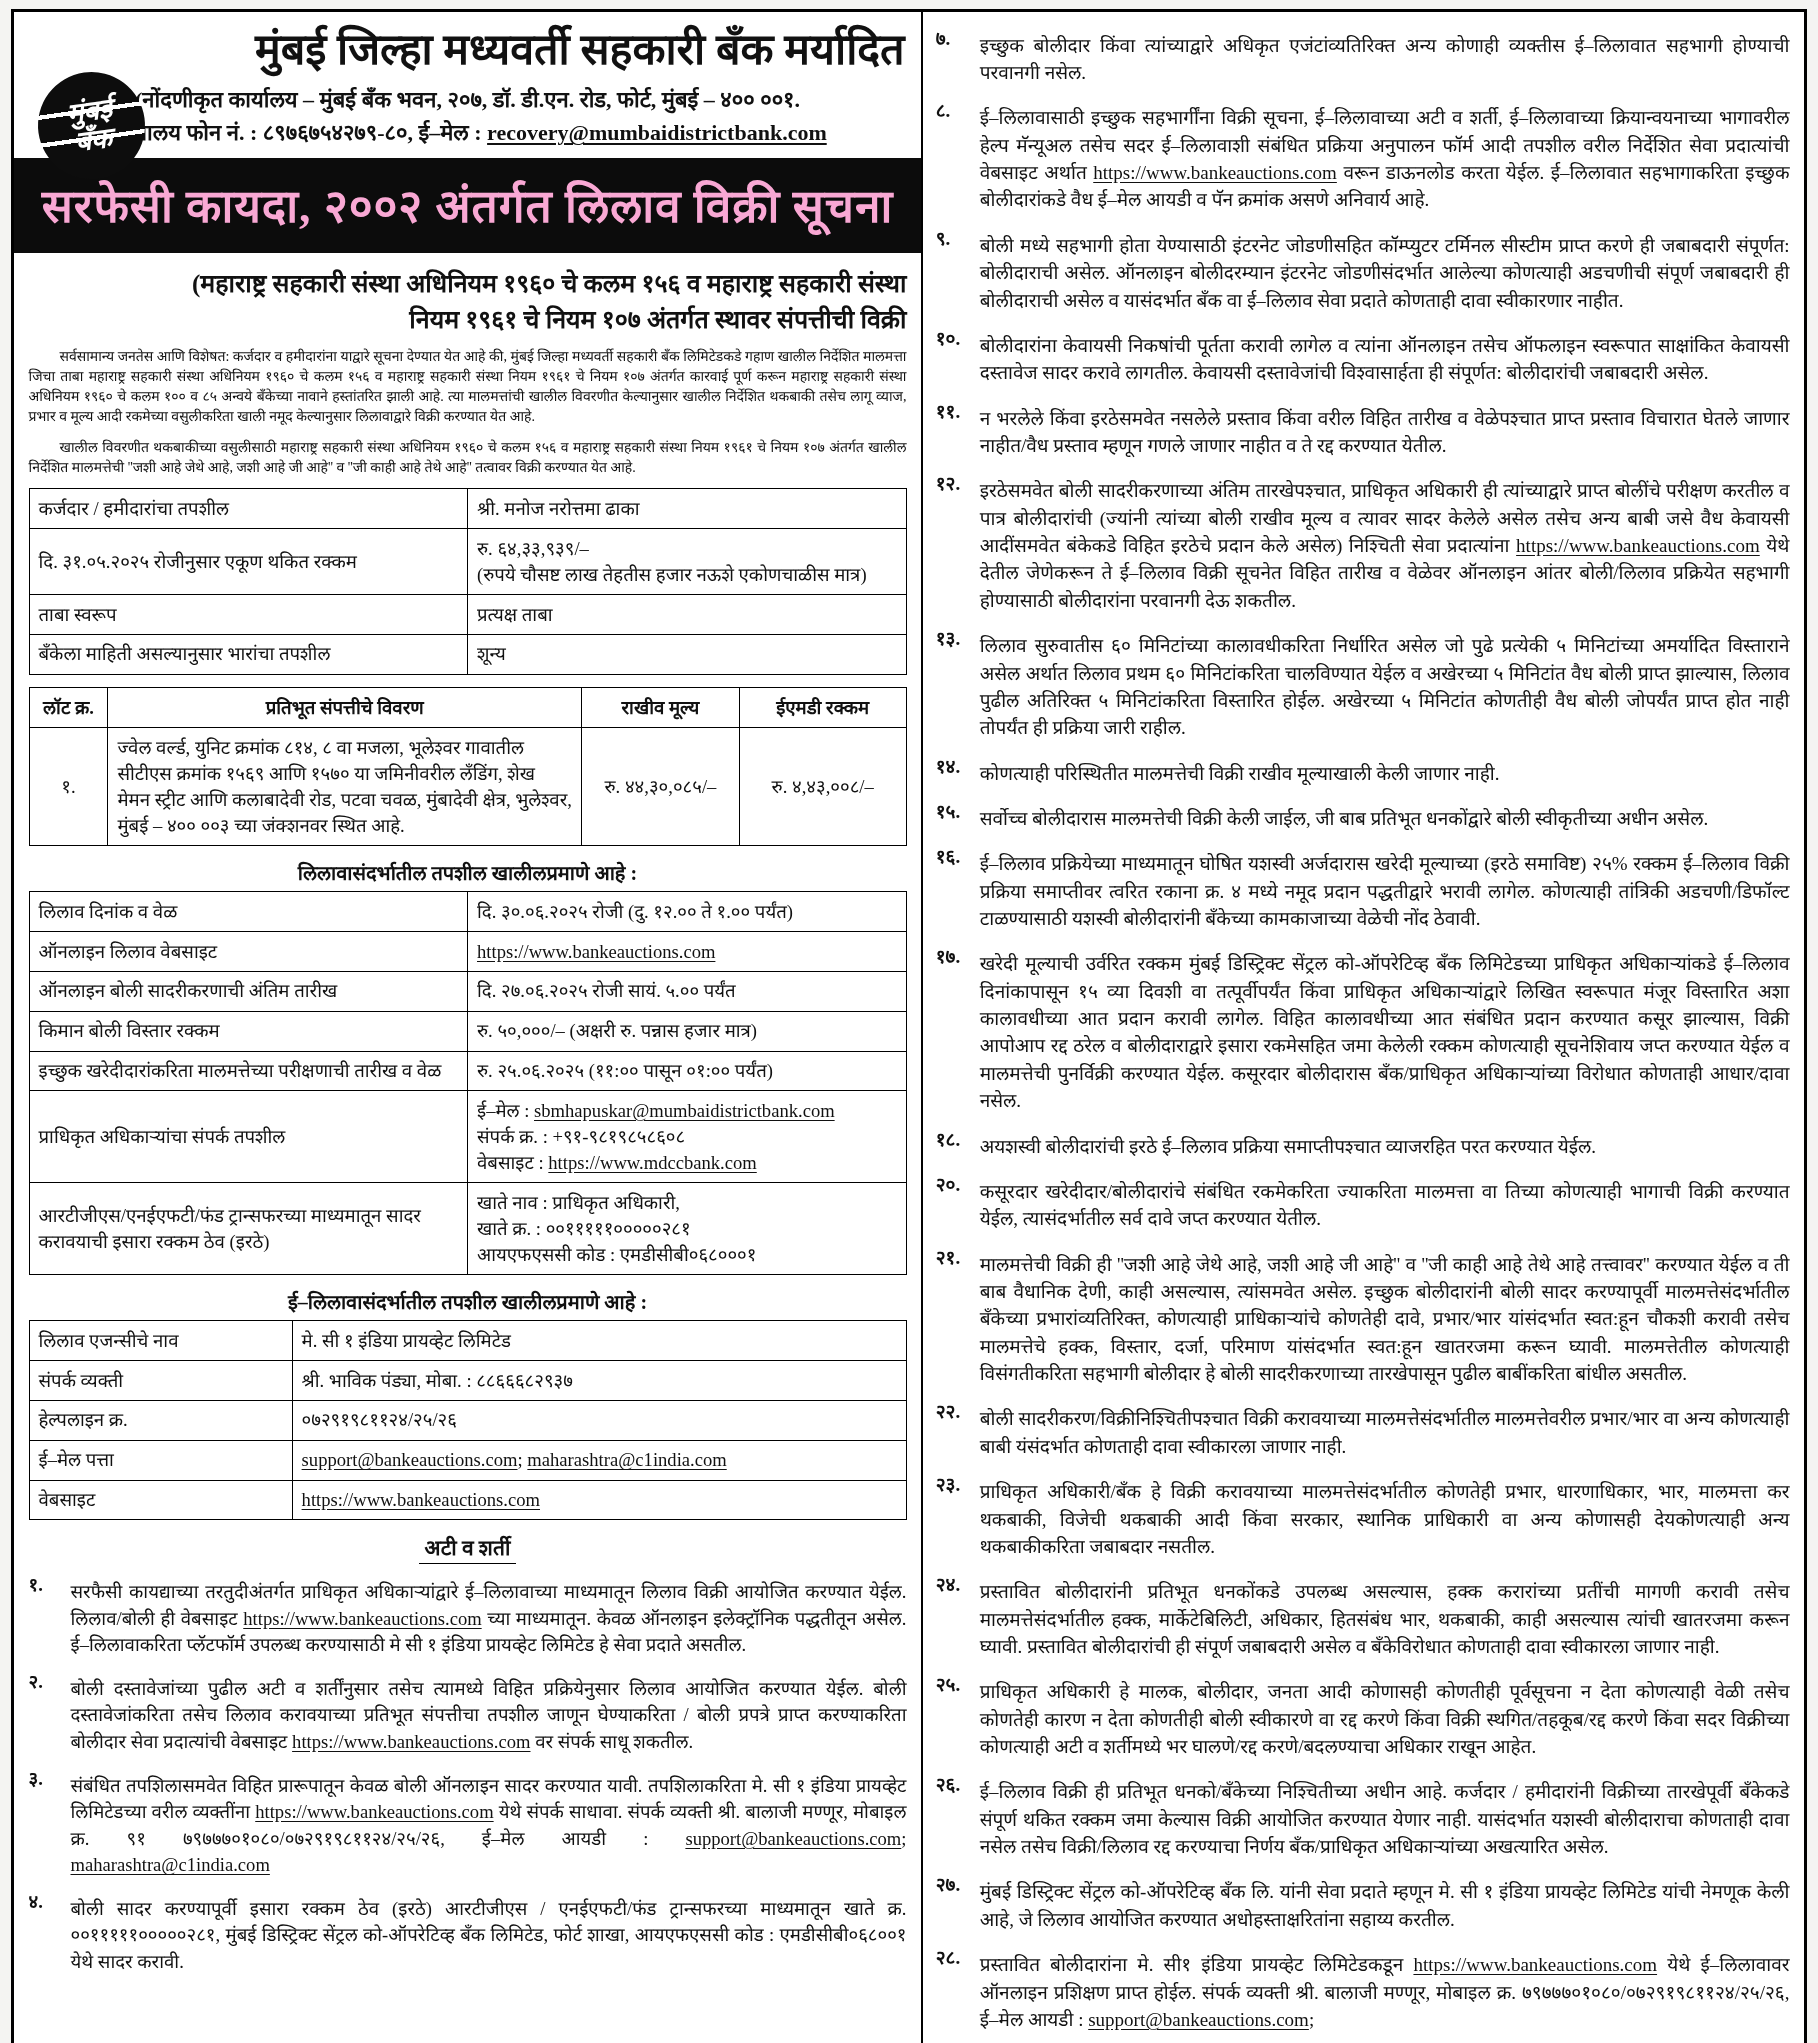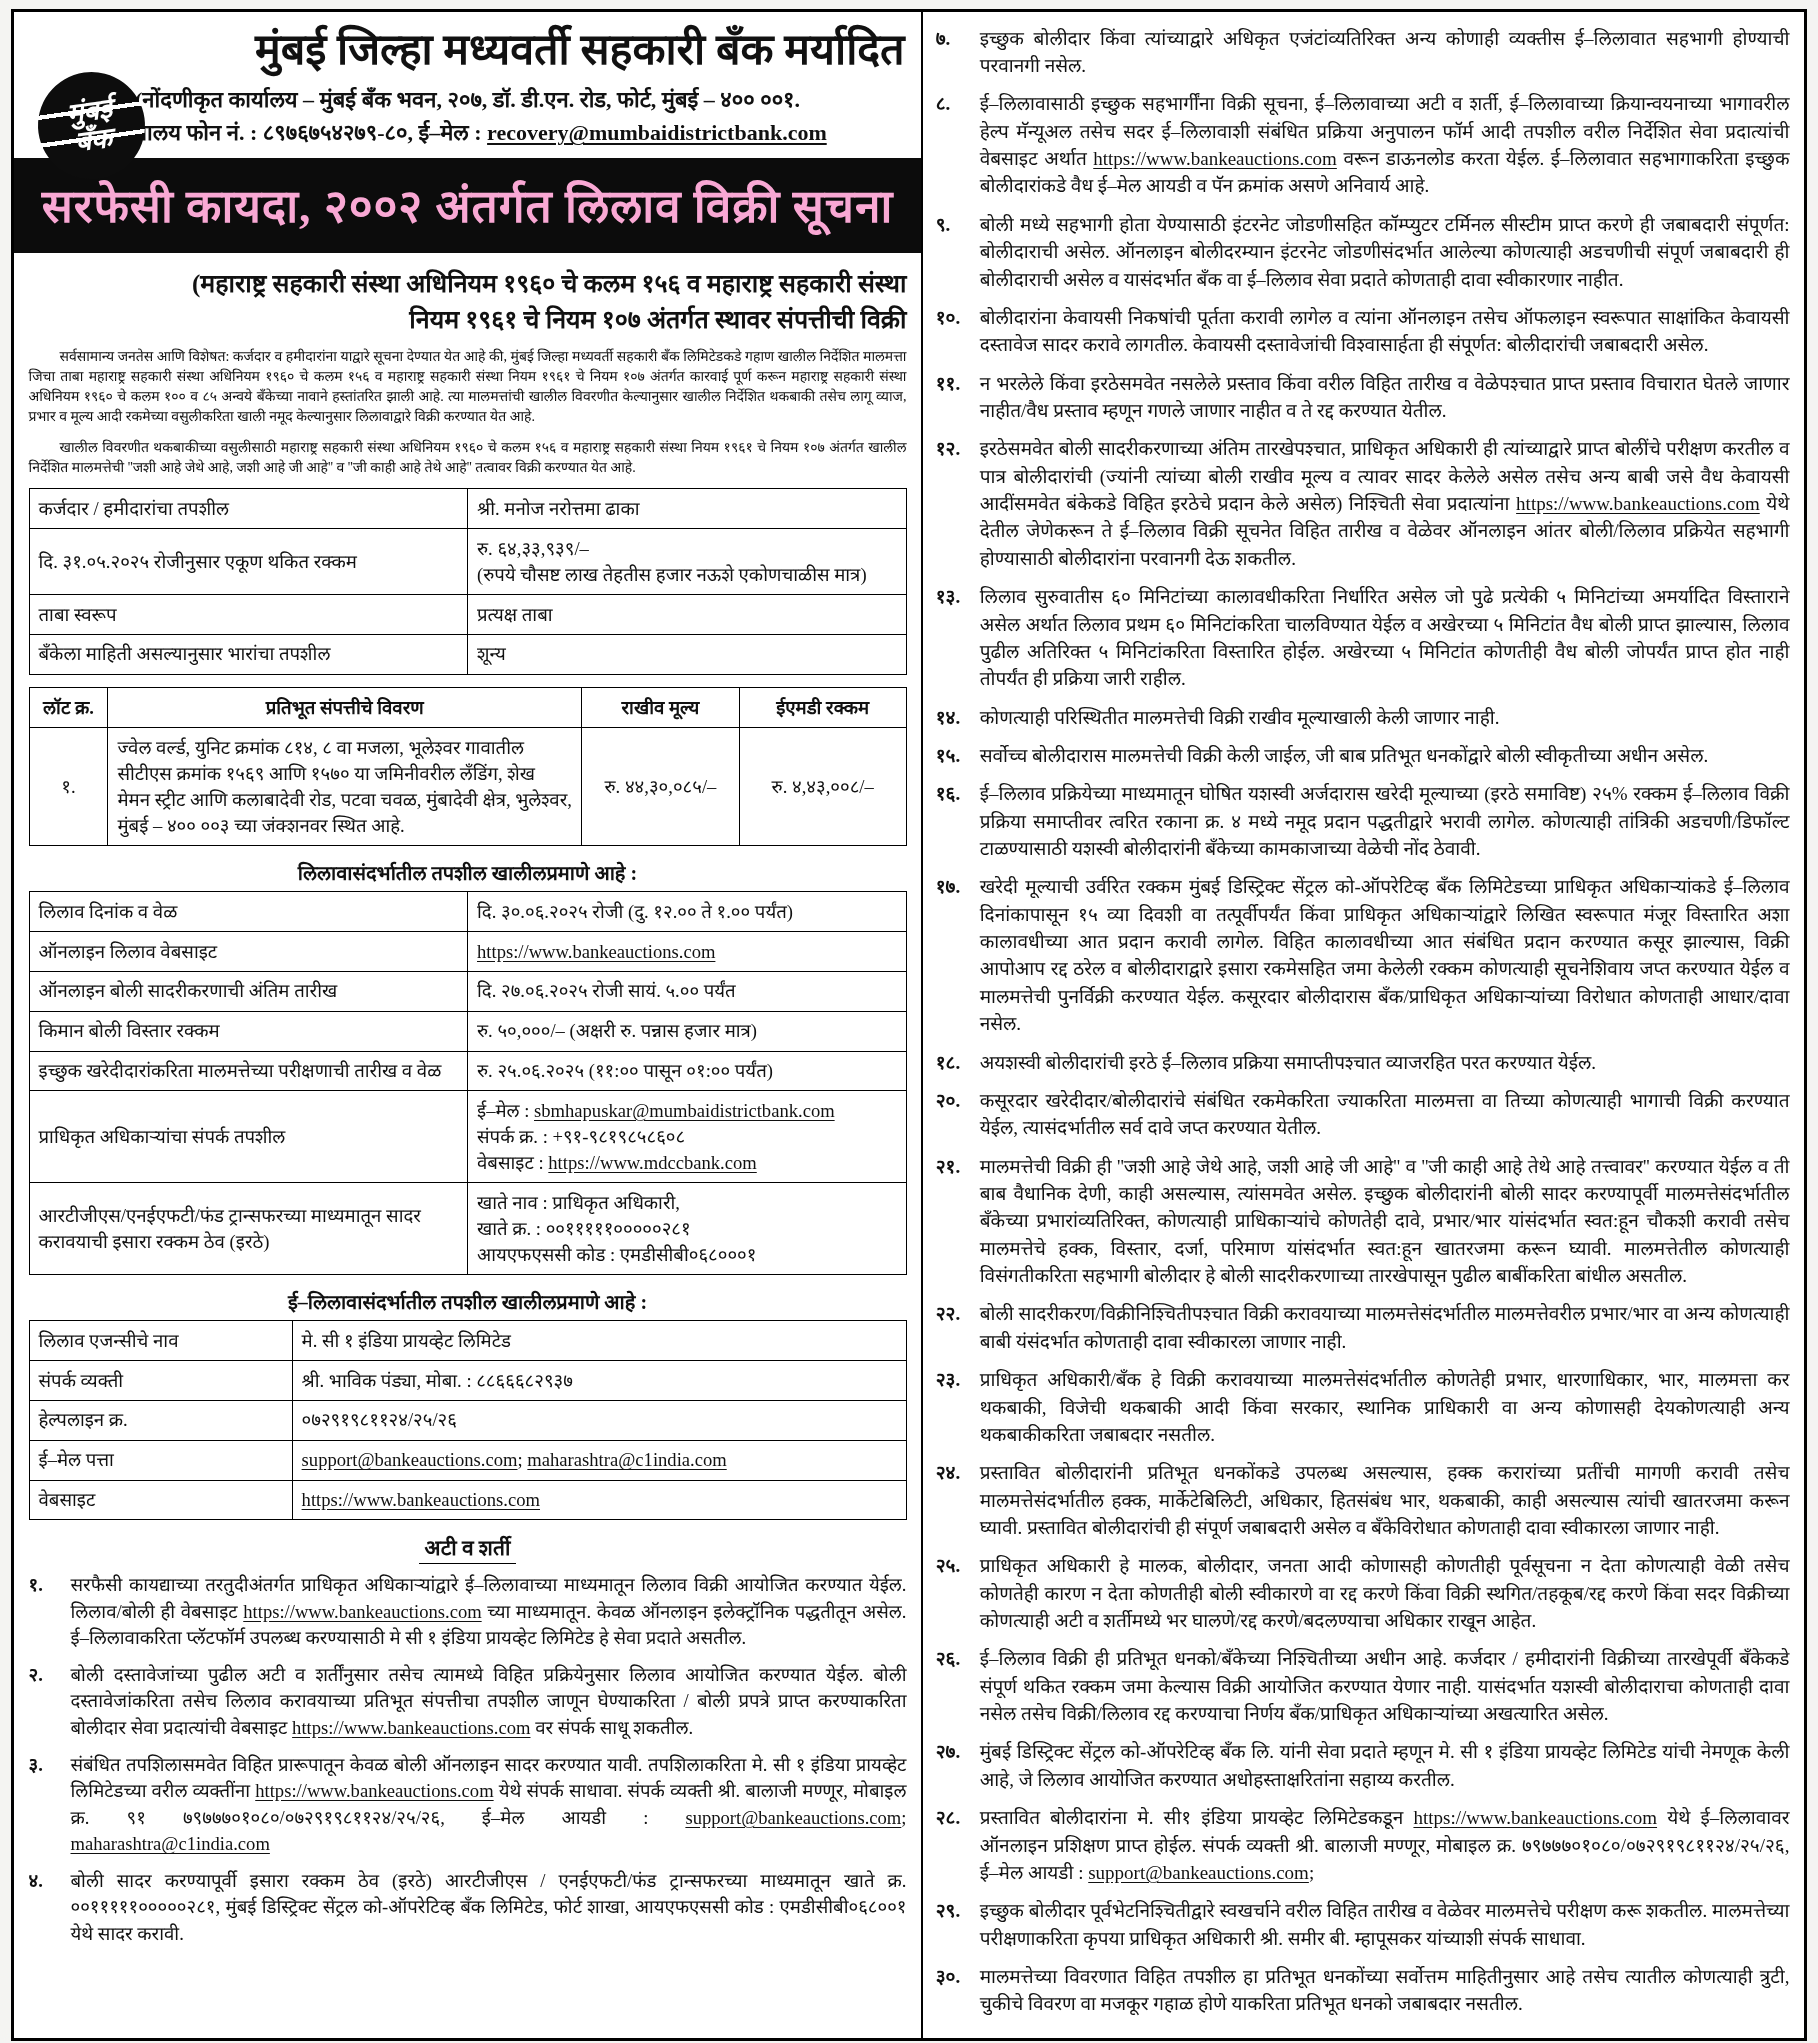--- a/index.html
+++ b/index.html
@@ -28,21 +28,21 @@
   th{font-weight:bold;text-align:center;}
   .preline{white-space:pre-line;}
   .c{text-align:center;}
   .kv-label{width:50%;}
   .tbl-heading{font-size:20px;font-weight:bold;text-align:center;margin:3.6px 0 5.5px;}
   .terms-title{font-size:21px;font-weight:bold;text-align:center;margin:7.3px 0 11px;}
   .terms-title span{border-bottom:1.8px solid #000;padding:0 5.5px 2.7px;}
 
   .term{display:flex;margin:0 0 10px;}
   .term .num{flex:0 0 42px;font-size:18.6px;font-weight:bold;line-height:1.43;}
-  .term .txt{flex:1;font-size:18.6px;line-height:1.43;text-align:justify;}
+  .term .txt{flex:1;font-size:18.6px;line-height:1.43;text-align:justify;margin-top:7px;}
   .col-right .term{margin:0 0 11px;}
   .col-right .term .num{flex:0 0 44px;font-size:19px;}
   .col-right .term .txt{font-size:19px;line-height:1.44;}
 
   u{text-underline-offset:2.7px;text-decoration:underline;}
 </style>
 </head>
 <body>
 
 <div class="sheet">

